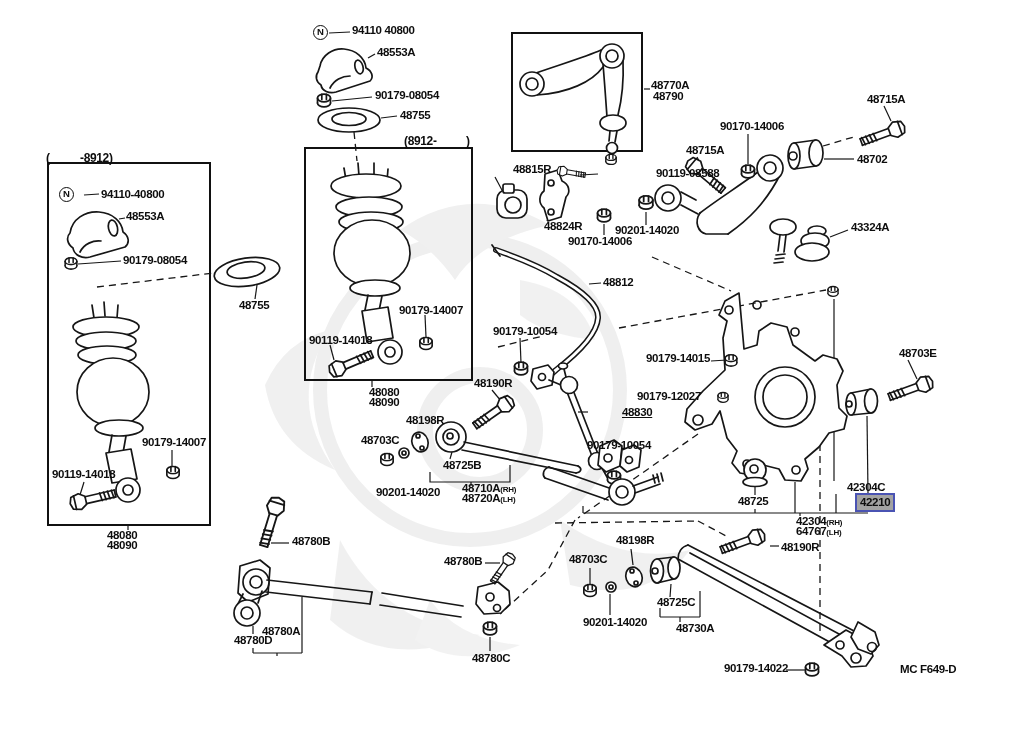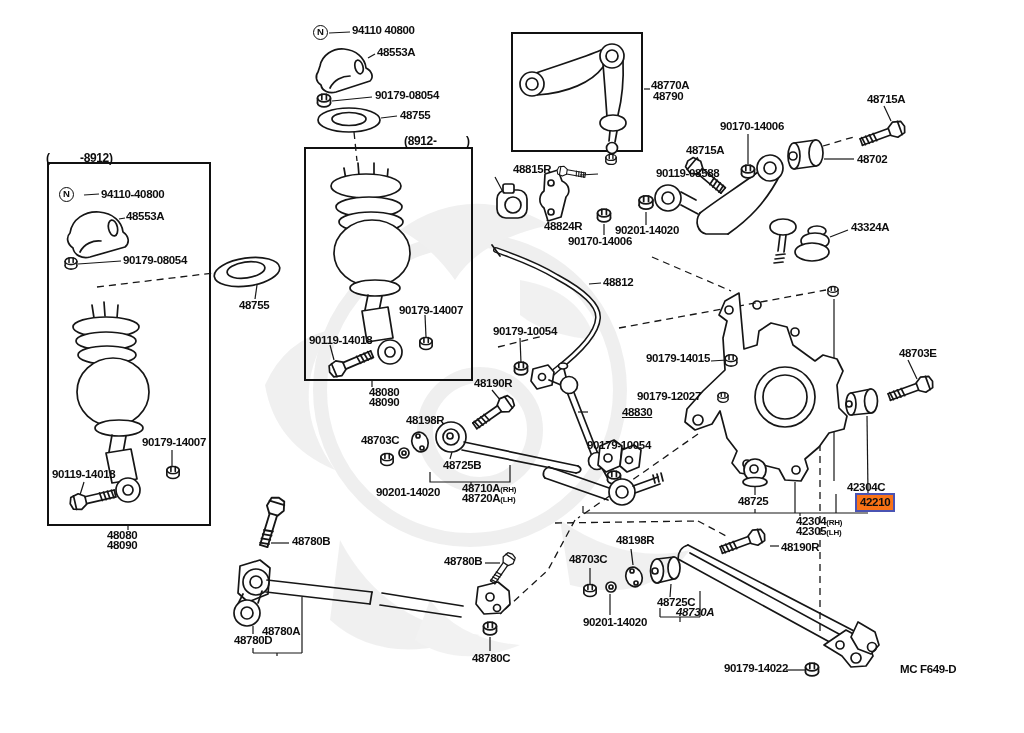--- a/index.html
+++ b/index.html
@@ -443,30 +443,30 @@
       <div class="lbl" style="left: 622px; top: 407px; text-decoration: underline;"><span>48830</span></div>
       <div class="lbl" style="left: 587px; top: 440px;"><span>90179-10054</span></div>
       <div class="lbl" style="left: 406px; top: 415px;"><span>48198R</span></div>
       <div class="lbl" style="left: 361px; top: 435px;"><span>48703C</span></div>
       <div class="lbl" style="left: 376px; top: 487px;"><span>90201-14020</span></div>
       <div class="lbl" style="left: 443px; top: 460px;"><span>48725B</span></div>
       <div class="lbl" style="left: 462px; top: 483px;"><span>48710A</span><span class="sfx">(RH)</span></div>
       <div class="lbl" style="left: 462px; top: 493px;"><span>48720A</span><span class="sfx">(LH)</span></div>
       <div class="lbl" style="left: 738px; top: 496px;"><span>48725</span></div>
       <div class="lbl" style="left: 847px; top: 482px;"><span>42304C</span></div>
-      <div class="lbl hl" style="left: 855px; top: 493px; background: #f97316; border: 2px solid rgb(74, 83, 179);"><span>42210</span></div>
+      <div class="lbl hl" style="left: 855px; top: 493px; background: #a3a3a3; border: 2px solid rgb(74, 83, 179);"><span>42210</span></div>
       <div class="lbl" style="left: 796px; top: 516px;"><span>42304</span><span class="sfx">(RH)</span></div>
-      <div class="lbl" style="left: 796px; top: 526px;"><span>42305</span><span class="sfx">(LH)</span></div>
+      <div class="lbl" style="left: 796px; top: 526px;"><span>64767</span><span class="sfx">(LH)</span></div>
       <div class="lbl" style="left: 781px; top: 542px;"><span>48190R</span></div>
       <div class="lbl" style="left: 292px; top: 536px;"><span>48780B</span></div>
       <div class="lbl" style="left: 234px; top: 635px;"><span>48780D</span></div>
       <div class="lbl" style="left: 262px; top: 626px;"><span>48780A</span></div>
       <div class="lbl" style="left: 444px; top: 556px;"><span>48780B</span></div>
       <div class="lbl" style="left: 472px; top: 653px;"><span>48780C</span></div>
       <div class="lbl" style="left: 569px; top: 554px;"><span>48703C</span></div>
       <div class="lbl" style="left: 616px; top: 535px;"><span>48198R</span></div>
       <div class="lbl" style="left: 583px; top: 617px;"><span>90201-14020</span></div>
       <div class="lbl" style="left: 657px; top: 597px;"><span>48725C</span></div>
-      <div class="lbl" style="left: 676px; top: 607px; font-style: italic;"><span>48730A</span></div>
+      <div class="lbl" style="left: 676px; top: 623px;"><span>48730A</span></div>
       <div class="lbl" style="left: 724px; top: 663px;"><span>90179-14022</span></div>
       <div class="lbl code" style="left: 900px; top: 664px; text-align: center;"><span>MC F649-D</span></div>
     </div>
 </div>
 
 </body></html>

